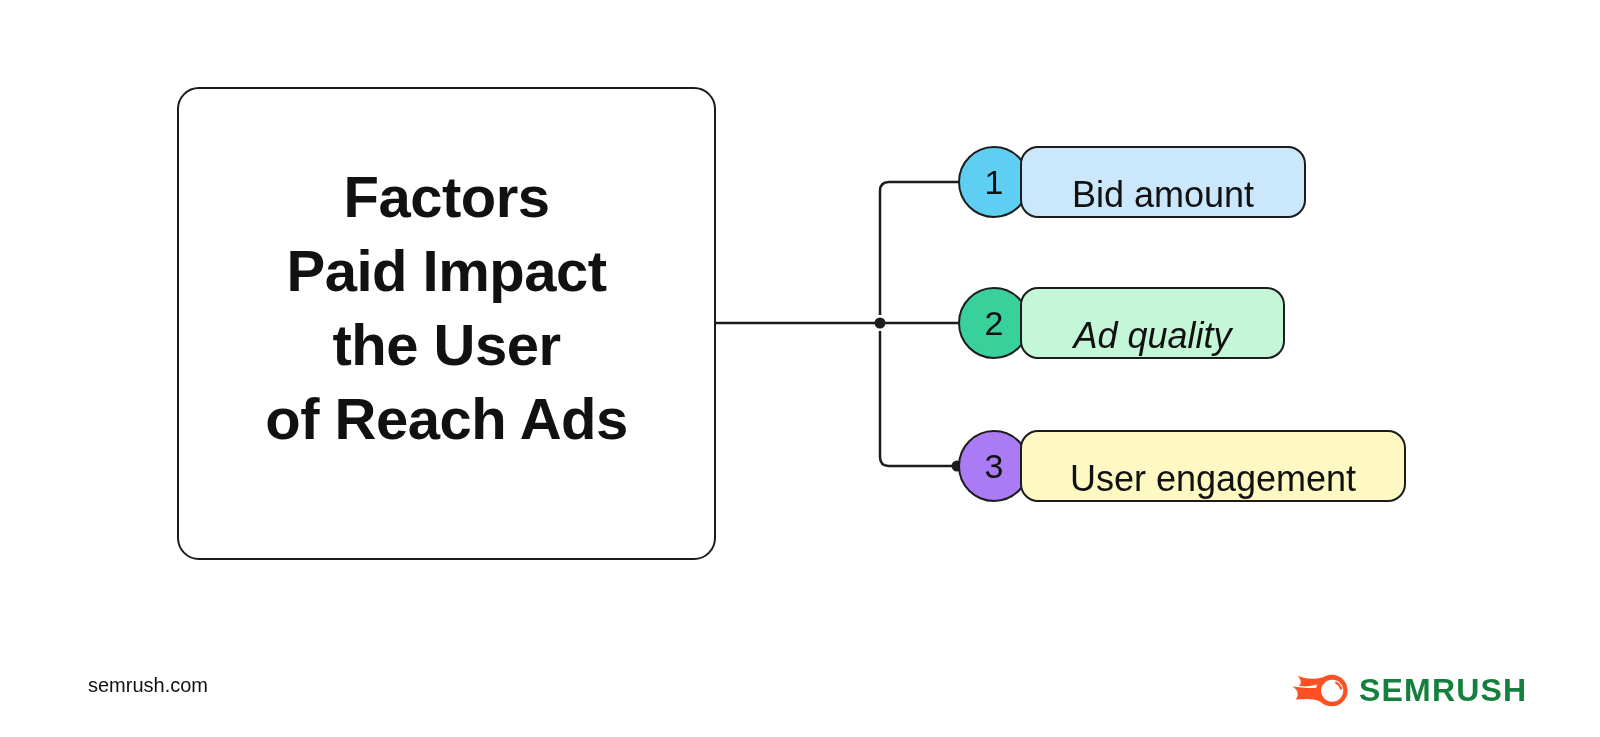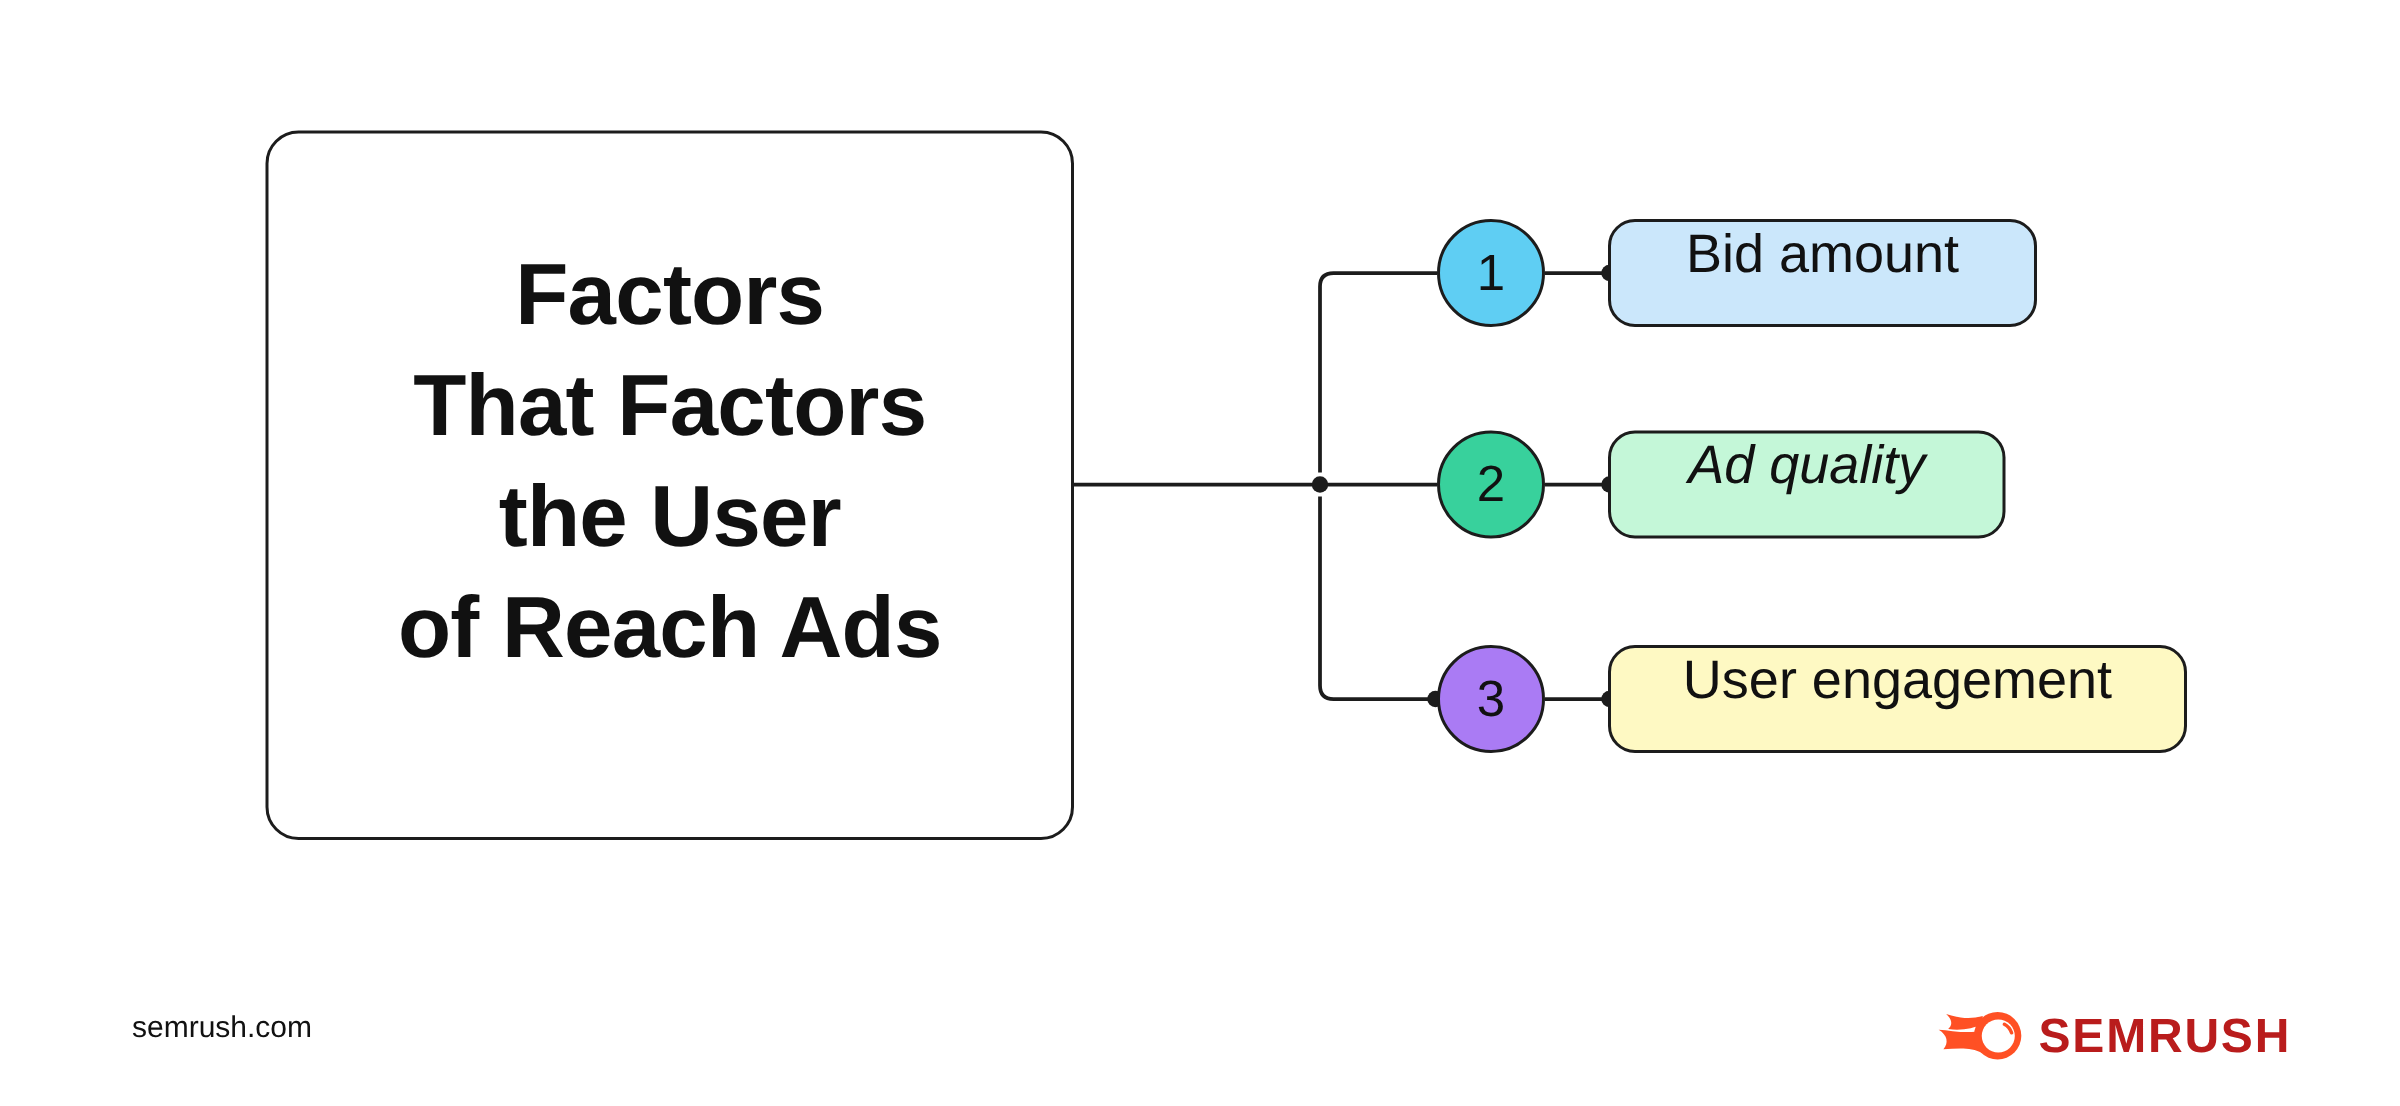--- a/index.html
+++ b/index.html
@@ -64,26 +64,26 @@
     font-size: 34px;
     color: var(--text);
   }
   .node-circle.c1 { top: 146px; }
   .node-circle.c2 { top: 287px; }
   .node-circle.c3 { top: 430px; }
 
   
   .label-box {
     position: absolute;
-    left: 1072px;
+    left: 1020px;
     height: 72px;
     border: 2.5px solid var(--line);
     border-radius: 18px;
     display: flex;
-    align-items: flex-start;
+    align-items: flex-end;
     justify-content: center;
     font-size: 36px;
     color: var(--text);
   }
   .label-box.b1 { top: 146px; width: 286px; }
   .label-box.b2 { top: 287px; width: 265px; }
   .label-box.b3 { top: 430px; width: 386px; }
 
   
   .website {
@@ -99,21 +99,21 @@
     height: 40px;
     display: flex;
     align-items: center;
     gap: 11px;
   }
   .logo-icon { display: block; }
   .logo-text {
     font-size: 32px;
     font-weight: 800;
     letter-spacing: 1.2px;
-    color: #b91c1c;
+    color: #15803d;
   }
 </style>
 </head>
 <body>
 
 <div class="canvas">
 
   <svg class="connector" width="1600" height="737" viewBox="0 0 1600 737" aria-hidden="true">
     <path d="M716 323 H880"></path>
     <path d="M958 182 H889 Q880 182 880 191 V315"></path>
@@ -125,21 +125,21 @@
     <circle class="dot" cx="880" cy="323" r="5.5"></circle>
     <circle class="dot" cx="957" cy="466" r="5.5"></circle>
     <circle class="dot" cx="1073" cy="182" r="5.5"></circle>
     <circle class="dot" cx="1073" cy="323" r="5.5"></circle>
     <circle class="dot" cx="1073" cy="466" r="5.5"></circle>
   </svg>
 
   <div class="main-box">
     <div class="title">
       <div>Factors</div>
-      <div>That Factors</div>
+      <div>Paid Impact</div>
       <div>the User</div>
       <div>of Reach Ads</div>
     </div>
   </div>
 
   <div class="node-circle c1" style="background-color: rgb(95, 206, 243);">
     <span>1</span>
   </div>
   <div class="node-circle c2" style="background-color: rgb(56, 209, 156);">
     <span>2</span>

